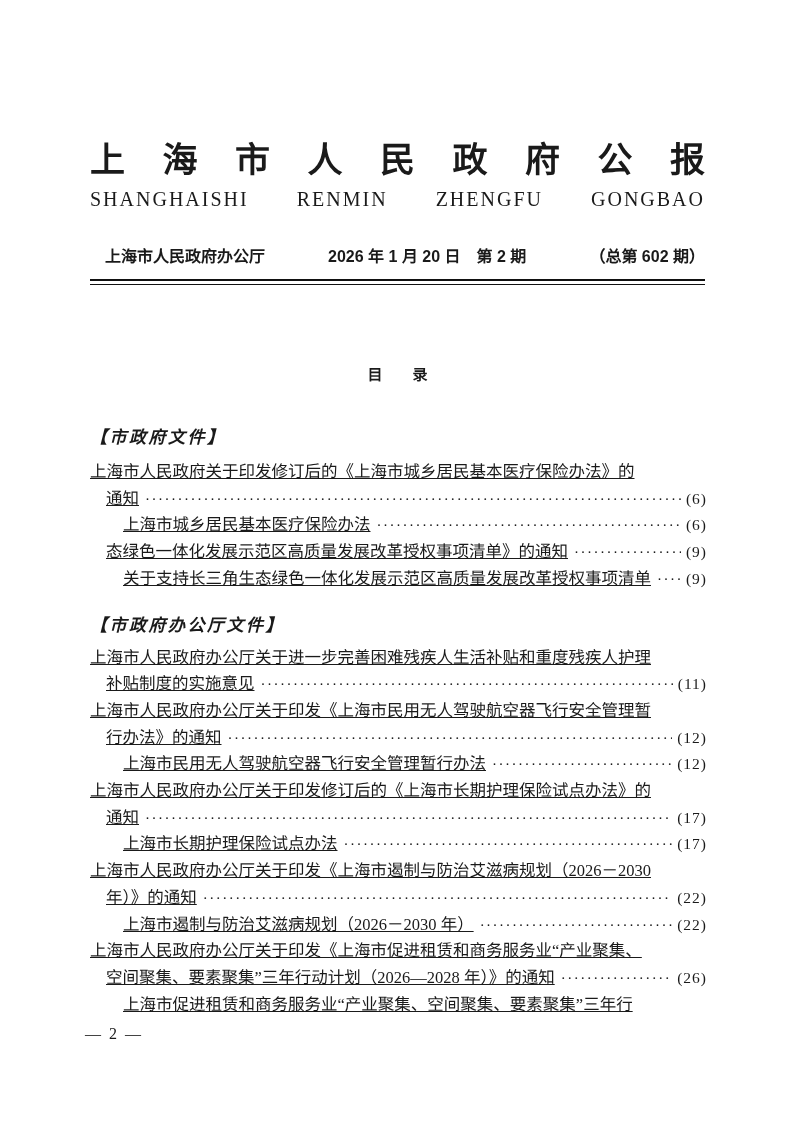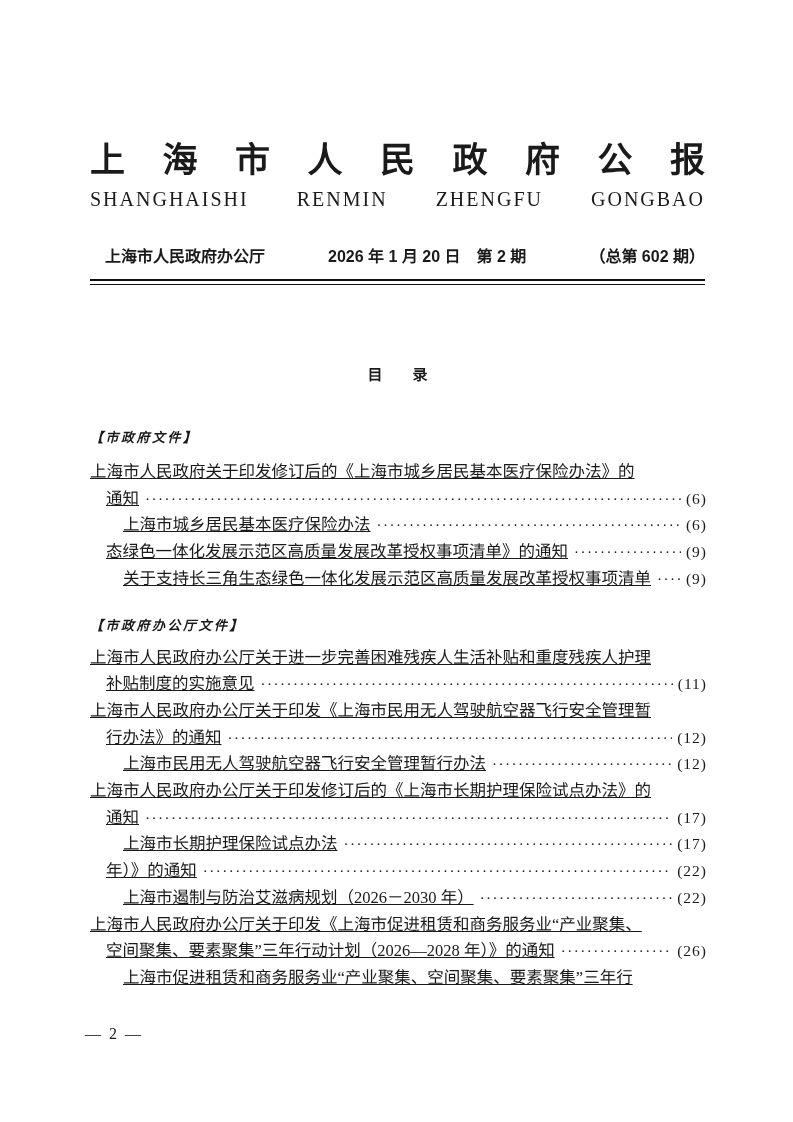--- a/index.html
+++ b/index.html
@@ -73,21 +73,21 @@
   .toc {
     position: absolute;
     top: 425px;
     left: 90px;
     width: 617px;
   }
   .toc-section-heading {
     font-family: "Liberation Serif", serif;
     font-style: italic;
     font-weight: 600;
-    font-size: 13px;
+    font-size: 17px;
     line-height: 26px;
     letter-spacing: 2.5px;
     margin: 0 0 8px 0;
   }
   .toc-section-heading.second { margin-top: 20px; margin-bottom: 6px; }
   .toc-line {
     display: flex;
     align-items: baseline;
     font-size: 16.5px;
     line-height: 26.7px;
@@ -209,20 +209,23 @@
       <div class="toc-line ind1">
         <span class="t">通知</span>
         <span class="dots">············································································································································</span>
         <span class="pg">(17)</span>
       </div>
       <div class="toc-line ind2">
         <span class="t">上海市长期护理保险试点办法</span>
         <span class="dots">············································································································································</span>
         <span class="pg">(17)</span>
       </div>
+      <div class="toc-line">
+        <span class="t">上海市人民政府办公厅关于印发《上海市遏制与防治艾滋病规划（2026－2030</span>
+      </div>
       <div class="toc-line ind1">
         <span class="t">年）》的通知</span>
         <span class="dots">············································································································································</span>
         <span class="pg">(22)</span>
       </div>
       <div class="toc-line ind2">
         <span class="t">上海市遏制与防治艾滋病规划（2026－2030 年）</span>
         <span class="dots">············································································································································</span>
         <span class="pg">(22)</span>
       </div>

